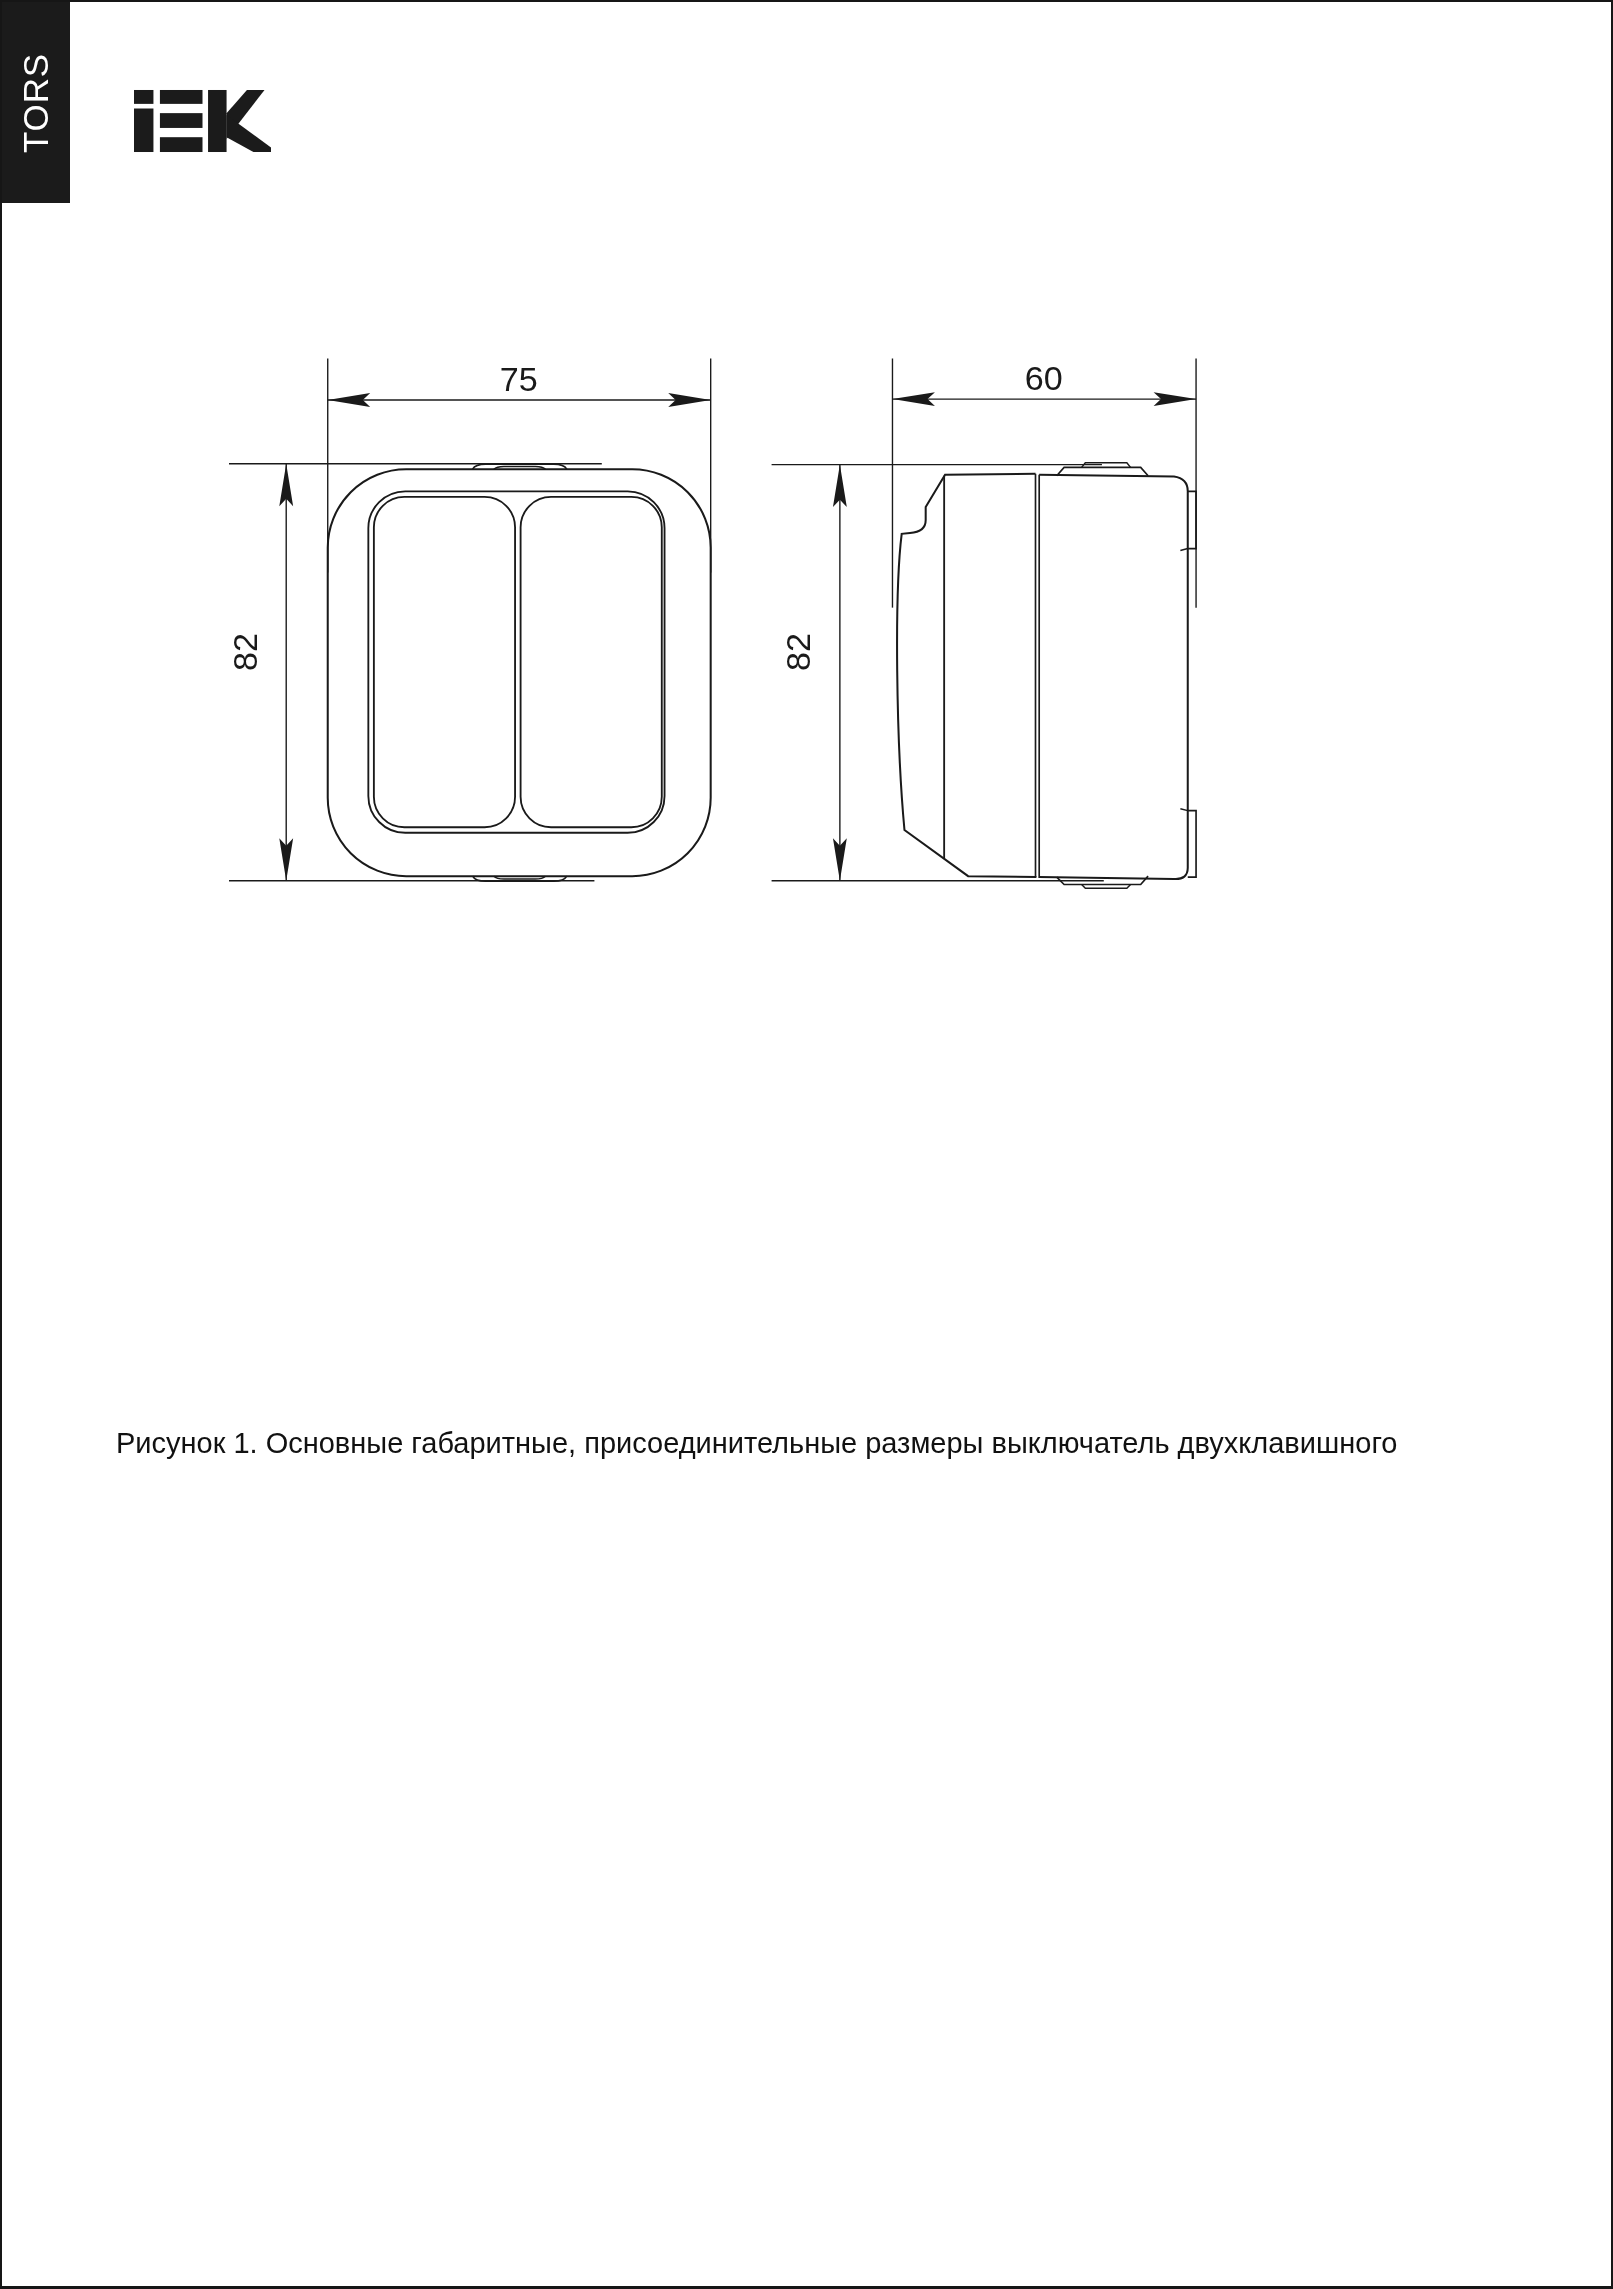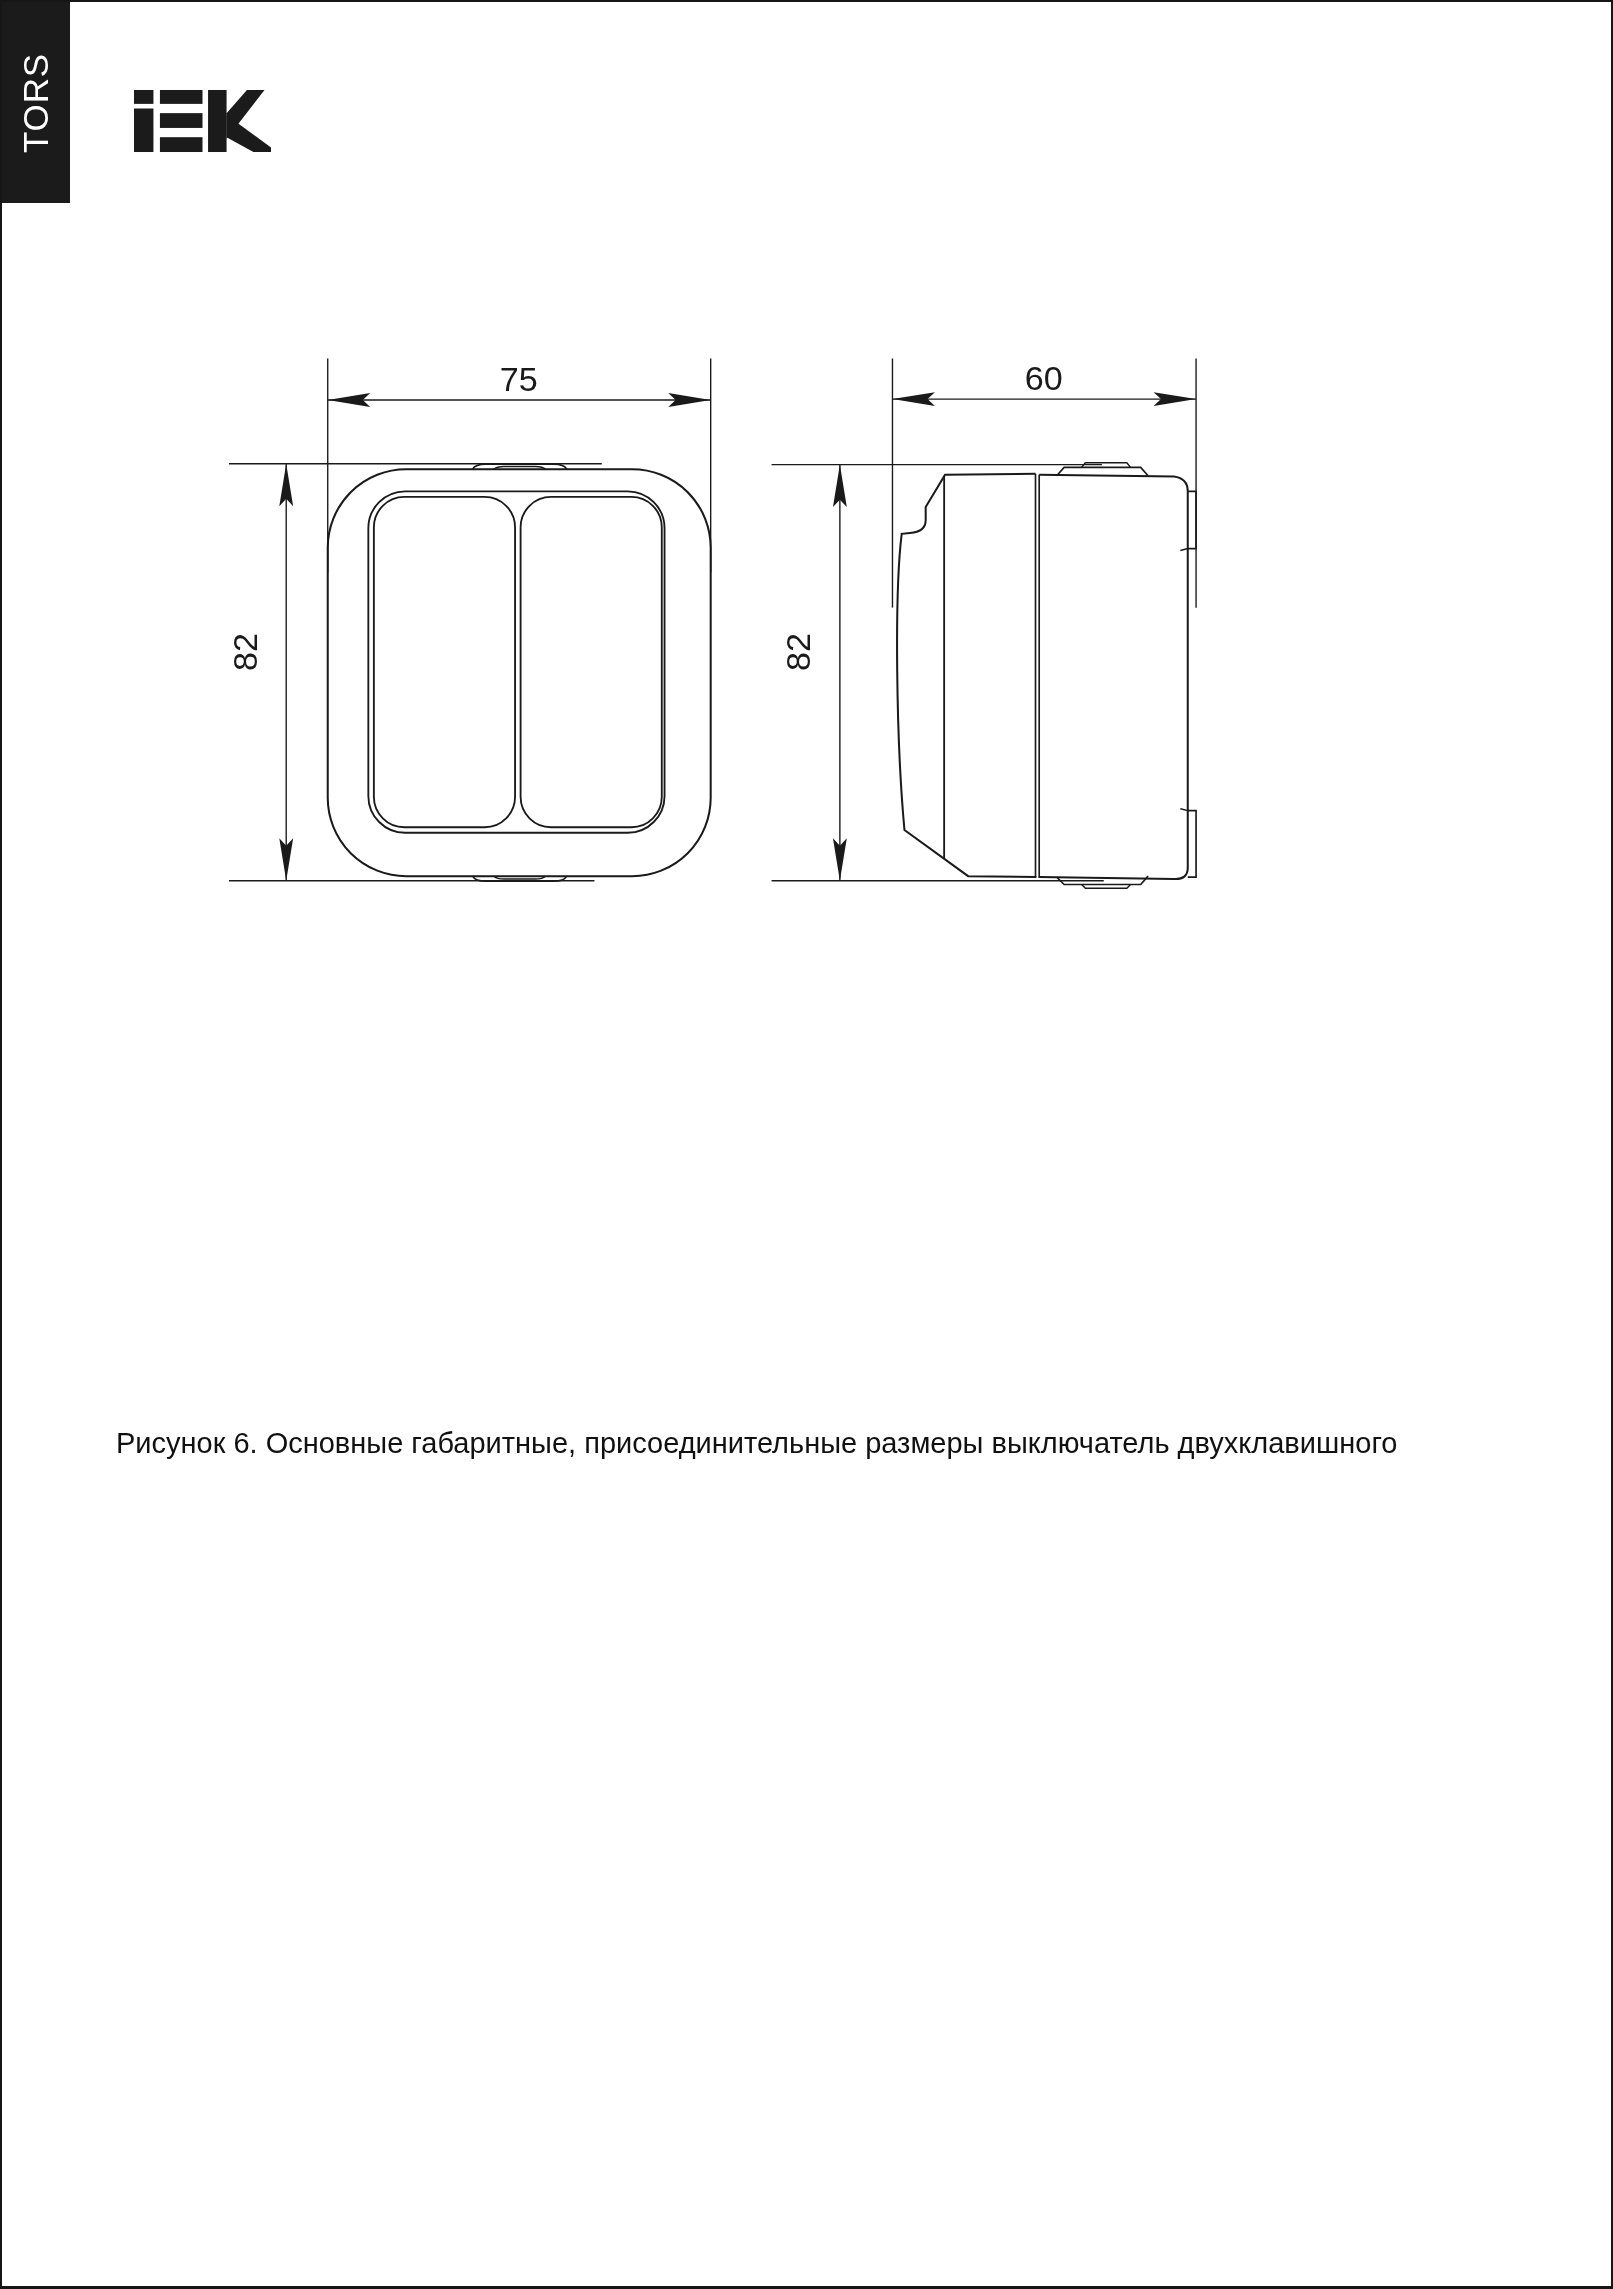--- a/index.html
+++ b/index.html
@@ -143,16 +143,16 @@
         <path d="M 834 501 H 1192" stroke-width="1.5"></path>
         <path d="M 834 952 H 1194" stroke-width="1.5"></path>
         <path d="M 908 501 V 952" stroke-width="1.5"></path>
         <polygon points="908,501 900.5,547 908,539 915.5,547" fill="#1a1a1a"></polygon>
         <polygon points="908,952 900.5,906 908,914 915.5,906" fill="#1a1a1a"></polygon>
         <text class="dim-text" transform="translate(876,704) rotate(-90)" text-anchor="middle">82</text>
       </g>
     </g>
   </svg>
 
-  <div class="caption">Рисунок 6. Основные габаритные, присоединительные размеры выключатель двухклавишного</div>
+  <div class="caption">Рисунок 1. Основные габаритные, присоединительные размеры выключатель двухклавишного</div>
 
 </div>
 
 
 </body></html>

